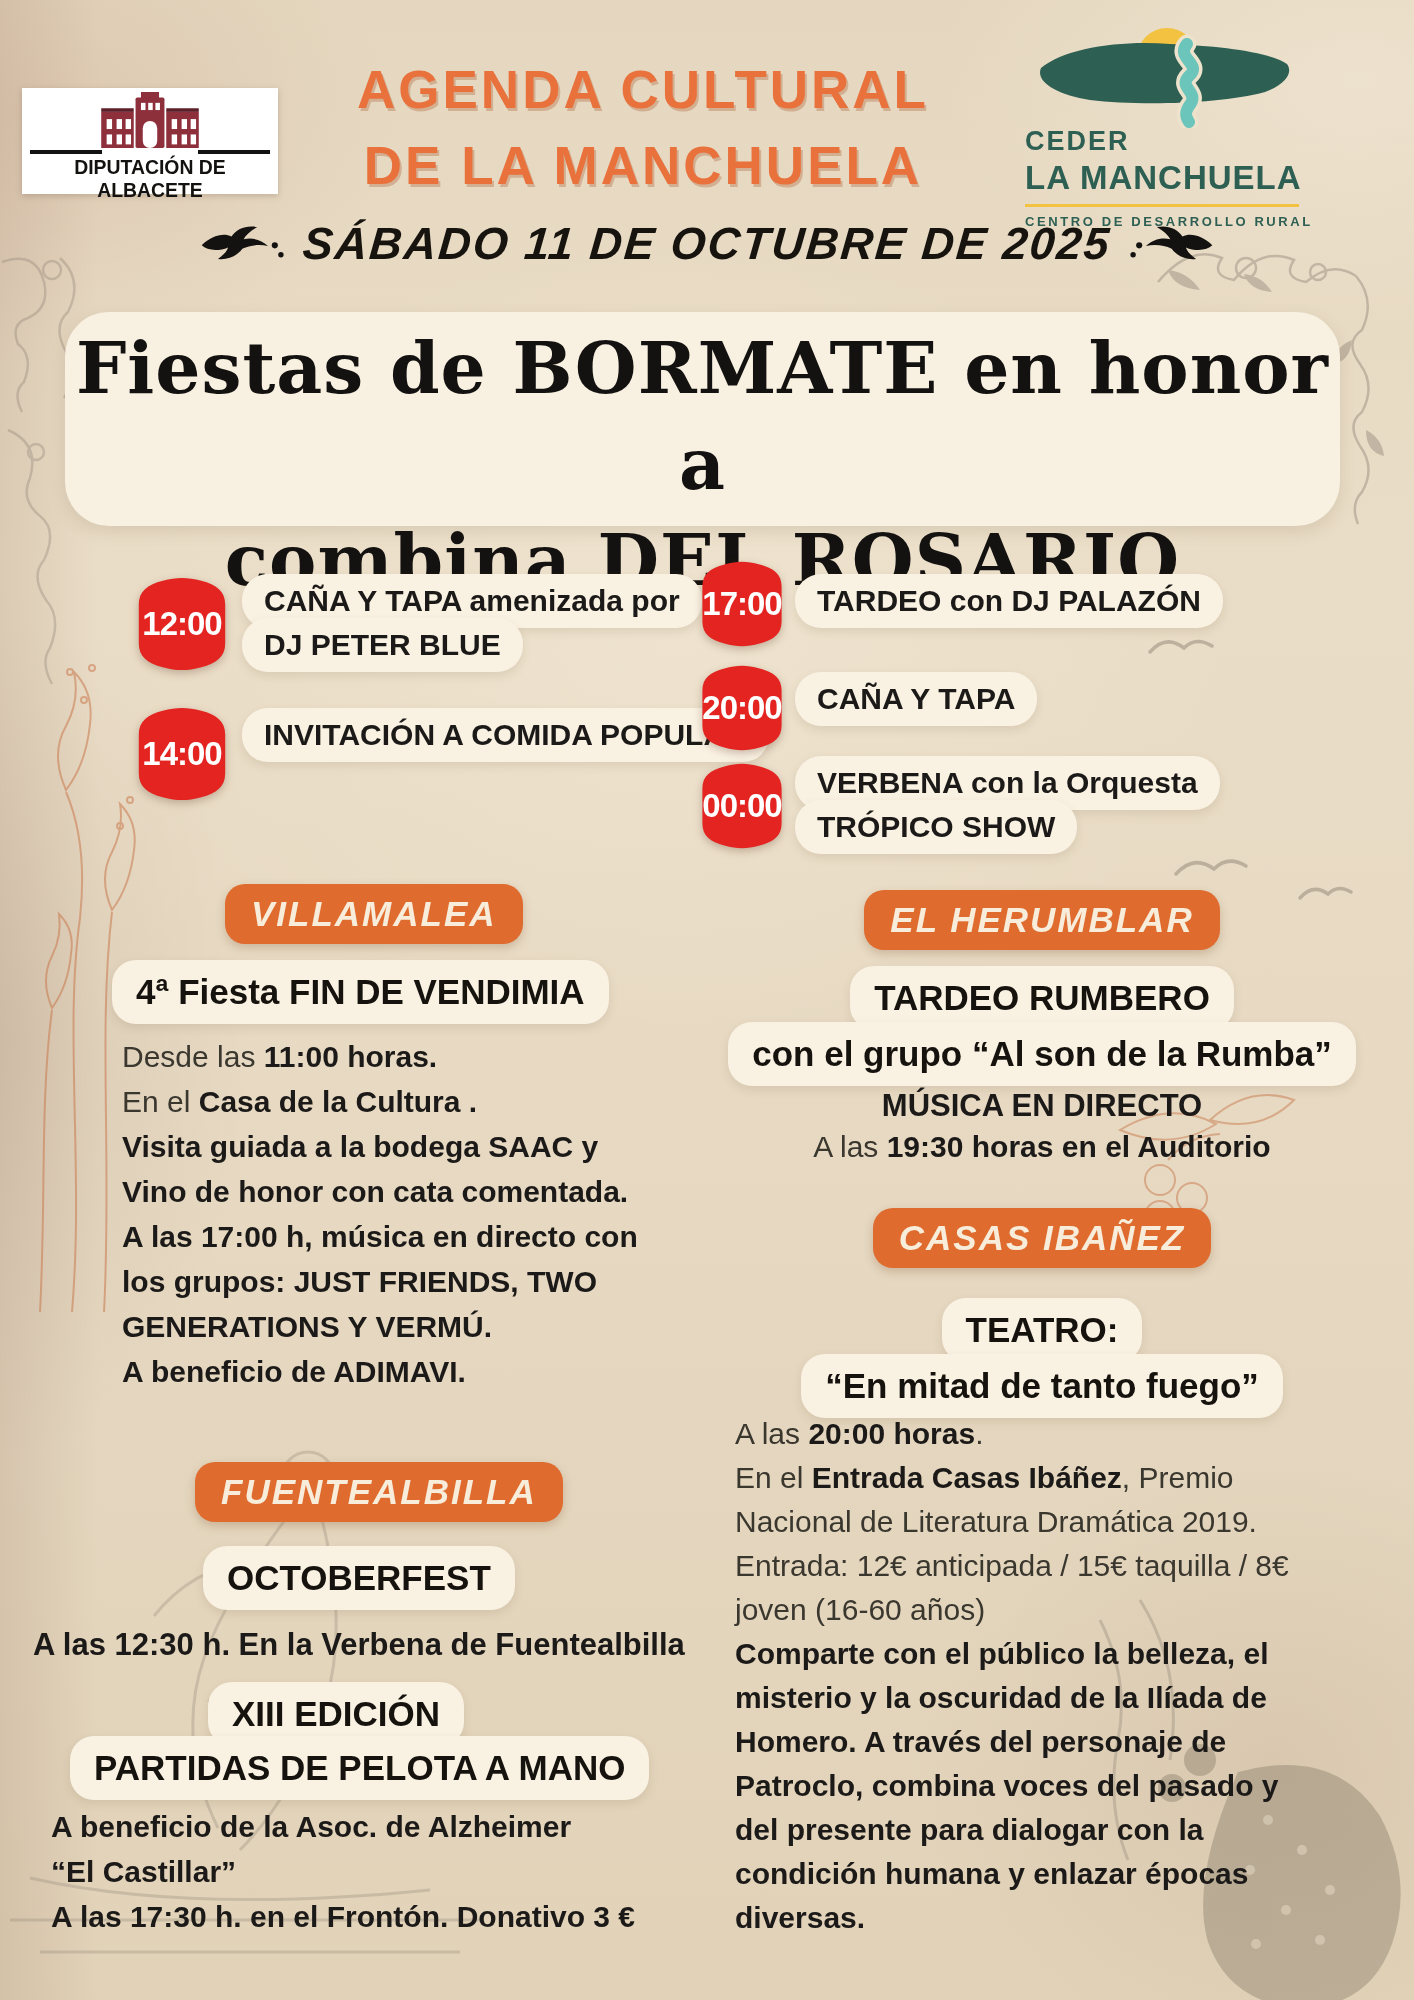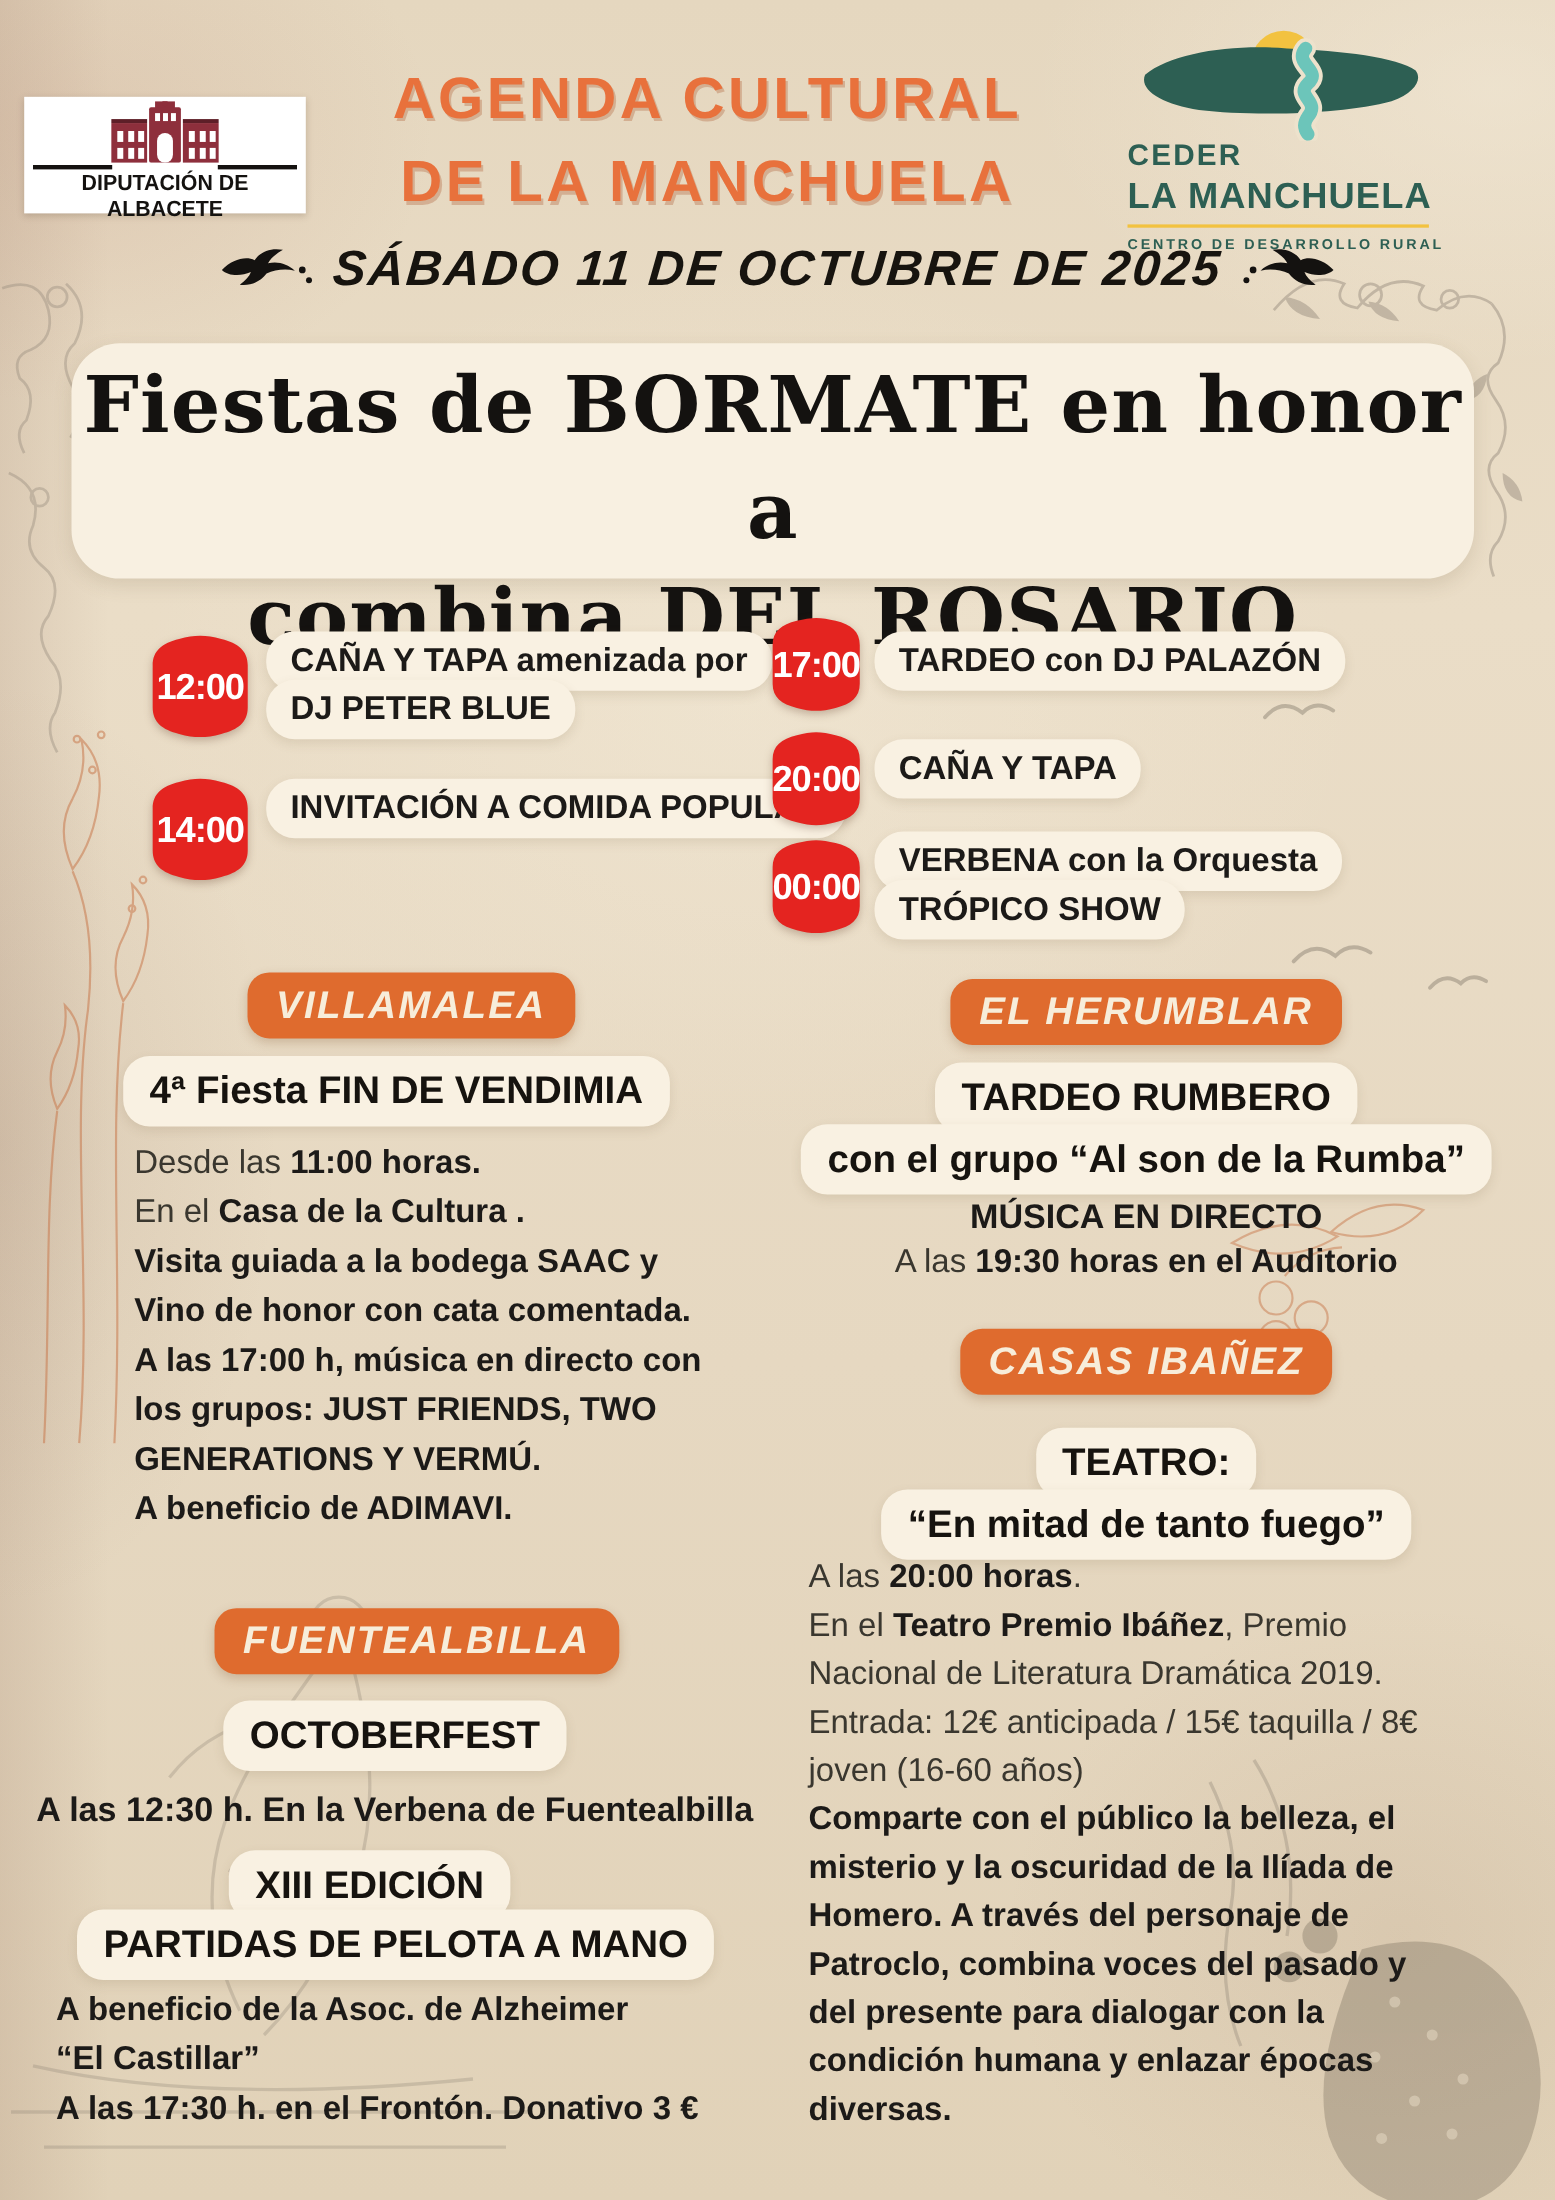--- a/index.html
+++ b/index.html
@@ -288,21 +288,21 @@
     <div class="sub-detail"><span class="reg">A las </span><span class="b">19:30 horas en el Auditorio</span></div>
   </div>
 
   <div class="center-col" style="left:690px;top:1208px;width:704px">
     <div><span class="town-badge">CASAS IBAÑEZ</span></div>
     <div style="margin-top:30px"><span class="title-bubble">TEATRO:</span></div>
     <div class="stack"><span class="title-bubble">“En mitad de tanto fuego”</span></div>
   </div>
   <div class="abs" style="left:735px;top:1412px">
     <div class="detail-line2"><span class="reg">A las </span><span class="b">20:00 horas</span><span class="reg">.</span></div>
-    <div class="detail-line2"><span class="reg">En el </span><span class="b">Teatro Premio Ibáñez</span><span class="reg">, Premio</span></div>
+    <div class="detail-line2"><span class="reg">En el </span><span class="b">Entrada Casas Ibáñez</span><span class="reg">, Premio</span></div>
     <div class="detail-line2 reg">Nacional de Literatura Dramática 2019.</div>
     <div class="detail-line2 reg">Entrada: 12€ anticipada / 15€ taquilla / 8€</div>
     <div class="detail-line2 reg">joven (16-60 años)</div>
     <div class="detail-line2">Comparte con el público la belleza, el</div>
     <div class="detail-line2">misterio y la oscuridad de la Ilíada de</div>
     <div class="detail-line2">Homero. A través del personaje de</div>
     <div class="detail-line2">Patroclo, combina voces del pasado y</div>
     <div class="detail-line2">del presente para dialogar con la</div>
     <div class="detail-line2">condición humana y enlazar épocas</div>
     <div class="detail-line2">diversas.</div>

